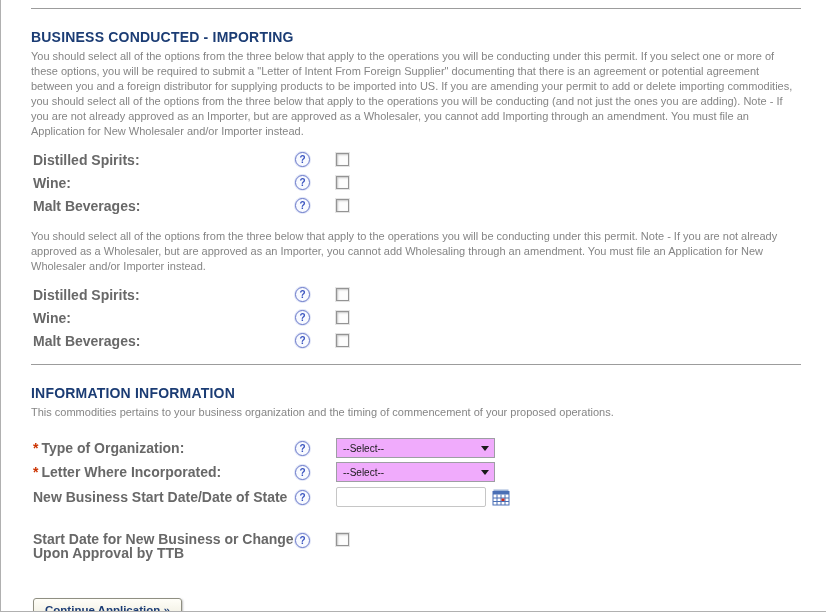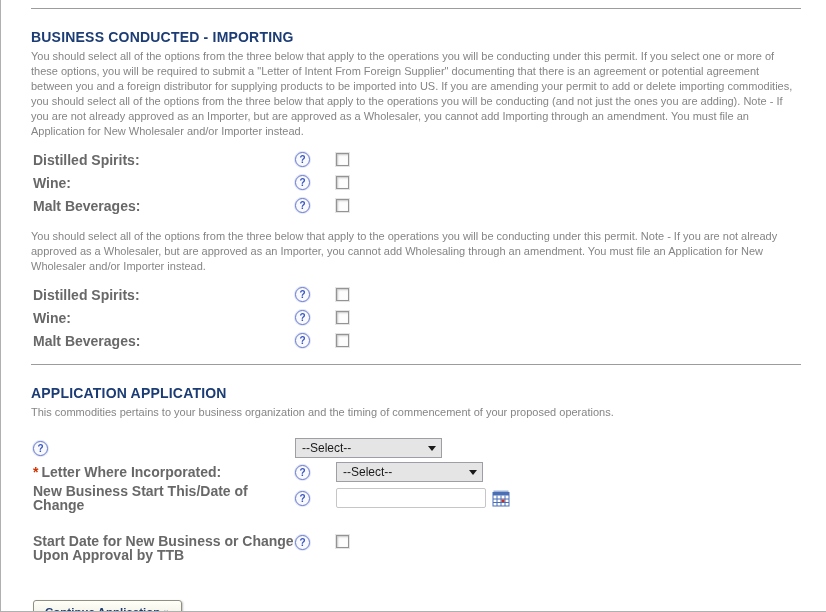--- a/index.html
+++ b/index.html
@@ -61,25 +61,25 @@
     width:11px;height:11px;
     border:1px solid #949494;
     outline:1px solid #e5e5e5;
     background:#fdfdfd;
     box-shadow:inset 1px 1px 2px rgba(0,0,0,0.22);
     cursor:pointer;
   }
 
   
   .select{
-    width:147px;height:20px;box-sizing:border-box;
-    border:1px solid #9e9ea4;background:#e5e5e5;
+    width:159px;height:20px;box-sizing:border-box;
+    border:1px solid #9e9ea4;background:#f0abfc;
     display:flex;align-items:center;justify-content:space-between;
     padding:0 5px 0 6px;
-    font-size:12px;color:#1a1a1a;
+    font-size:10px;color:#1a1a1a;
     cursor:pointer;
   }
   .arrow-down{
     width:0;height:0;
     border-left:4px solid transparent;
     border-right:4px solid transparent;
     border-top:5px solid #1a1a1a;
   }
 
   
@@ -161,43 +161,44 @@
         </div>
         <div class="row">
           <span class="field-label">Malt Beverages:</span>
           <span class="help-icon">?</span>
           <span class="checkbox"></span>
         </div>
       </div>
     </div>
 
     <div class="section">
-      <h2 class="section-title">APPLICATION APPLICATION</h2>
+      <h2 class="section-title">INFORMATION INFORMATION</h2>
       <p class="section-desc">This commodities pertains to your business organization and the timing of commencement of your proposed operations.</p>
       <div class="rows" style="margin-top:16px;">
 
         <div class="row" style="min-height:24px;">
+          <span class="field-label"><span class="req">*</span><span>Type of Organization:</span></span>
           <span class="help-icon">?</span>
           <div class="select">
             <span>--Select--</span>
             <span class="arrow-down"></span>
           </div>
         </div>
 
         <div class="row" style="min-height:24px;">
           <span class="field-label"><span class="req">*</span><span>Letter Where Incorporated:</span></span>
           <span class="help-icon">?</span>
           <div class="select">
             <span>--Select--</span>
             <span class="arrow-down"></span>
           </div>
         </div>
 
         <div class="row" style="min-height:26px;">
-          <span class="field-label">New Business Start This/Date of Change</span>
+          <span class="field-label">New Business Start Date/Date of State</span>
           <span class="help-icon">?</span>
           <div class="date-wrap">
             <input class="text-input" type="text" value="" style="">
             <button class="cal-btn">
               <svg width="18" height="17" viewBox="0 0 18 17">
                 <rect x="1.5" y="0.5" width="15" height="2" fill="#9db3d8"></rect>
                 <rect x="1" y="2.5" width="16" height="13.5" fill="#ffffff" stroke="#4a6fb5" stroke-width="1"></rect>
                 <rect x="1" y="2.5" width="16" height="3" fill="#4a6fb5"></rect>
                 <path d="M5 5.5 V16 M9 5.5 V16 M13 5.5 V16 M1 9 H17 M1 12.5 H17" stroke="#4a6fb5" stroke-width="1" fill="none"></path>
                 <rect x="9.5" y="9.5" width="3" height="2.5" fill="#cc2b1d"></rect>

